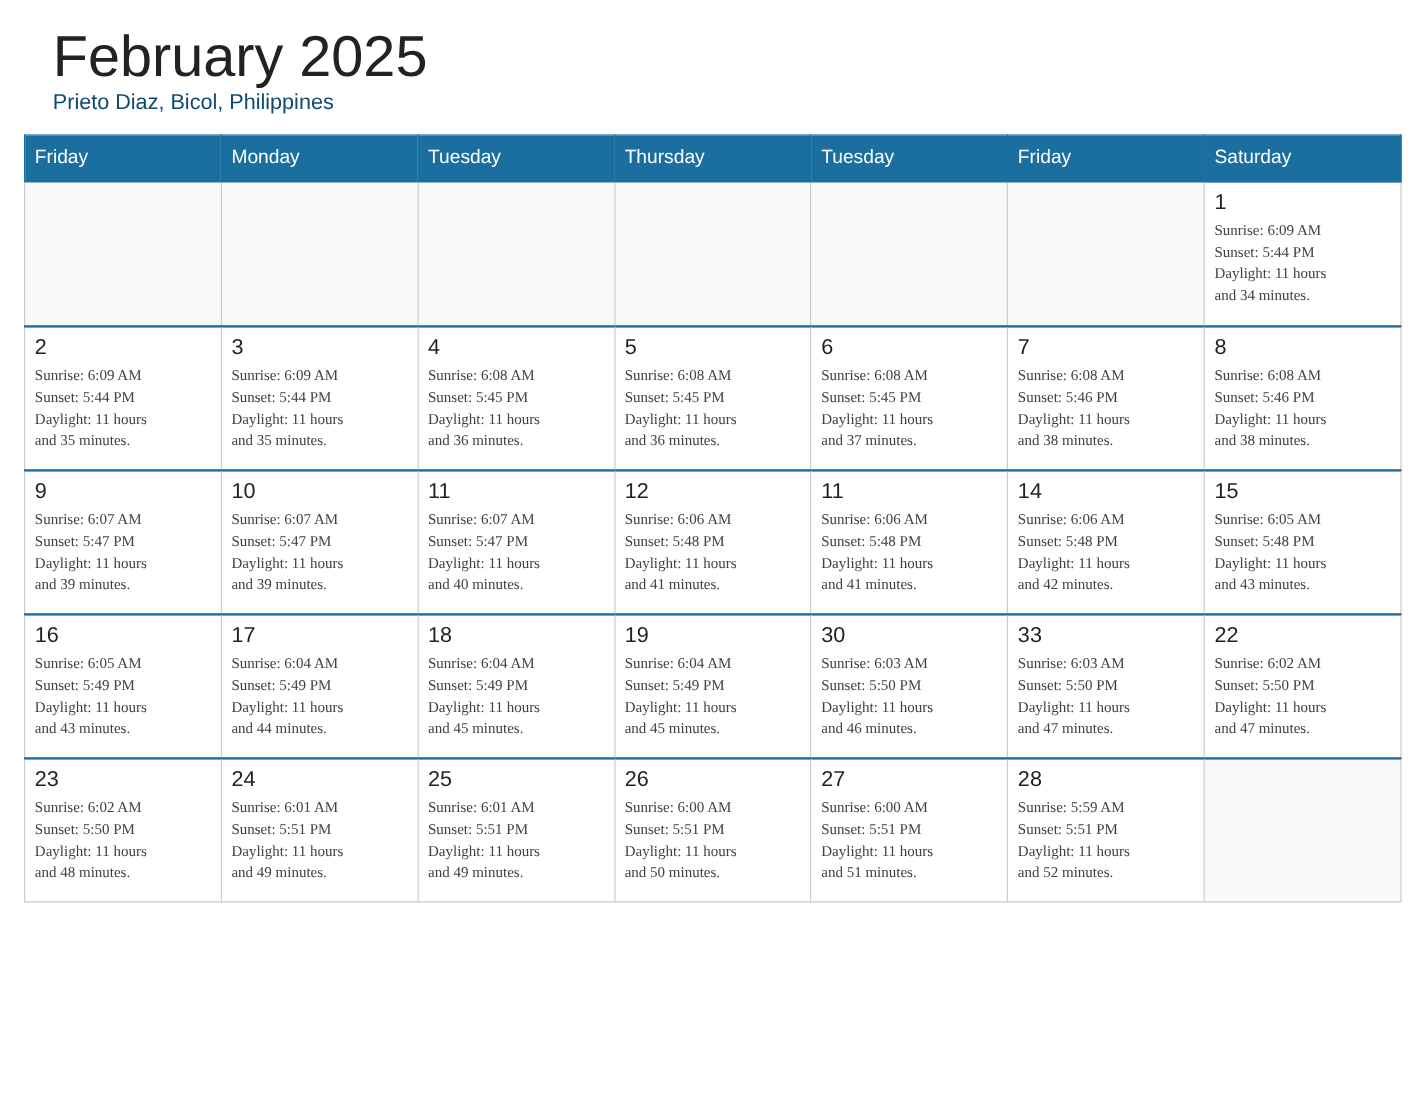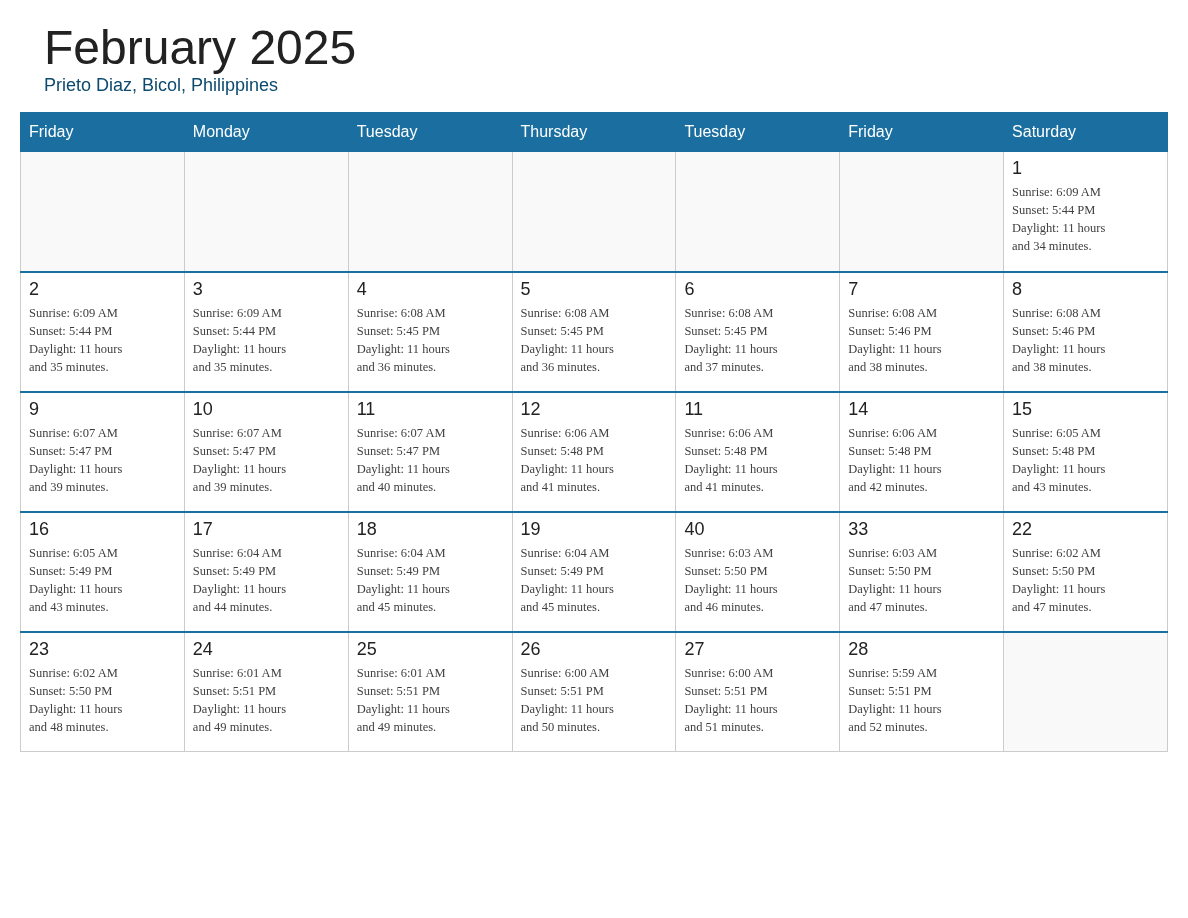--- a/index.html
+++ b/index.html
@@ -209,21 +209,21 @@
         </td>
         <td>
           <span class="day-number">18</span>
           <div class="day-info">Sunrise: 6:04 AM<br>Sunset: 5:49 PM<br>Daylight: 11 hours<br>and 45 minutes.</div>
         </td>
         <td>
           <span class="day-number">19</span>
           <div class="day-info">Sunrise: 6:04 AM<br>Sunset: 5:49 PM<br>Daylight: 11 hours<br>and 45 minutes.</div>
         </td>
         <td>
-          <span class="day-number">40</span>
+          <span class="day-number">30</span>
           <div class="day-info">Sunrise: 6:03 AM<br>Sunset: 5:50 PM<br>Daylight: 11 hours<br>and 46 minutes.</div>
         </td>
         <td>
           <span class="day-number">33</span>
           <div class="day-info">Sunrise: 6:03 AM<br>Sunset: 5:50 PM<br>Daylight: 11 hours<br>and 47 minutes.</div>
         </td>
         <td>
           <span class="day-number">22</span>
           <div class="day-info">Sunrise: 6:02 AM<br>Sunset: 5:50 PM<br>Daylight: 11 hours<br>and 47 minutes.</div>
         </td>

